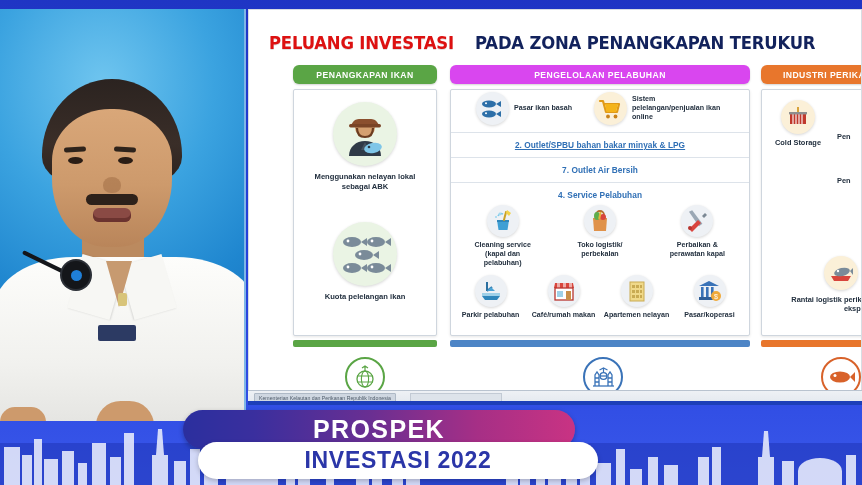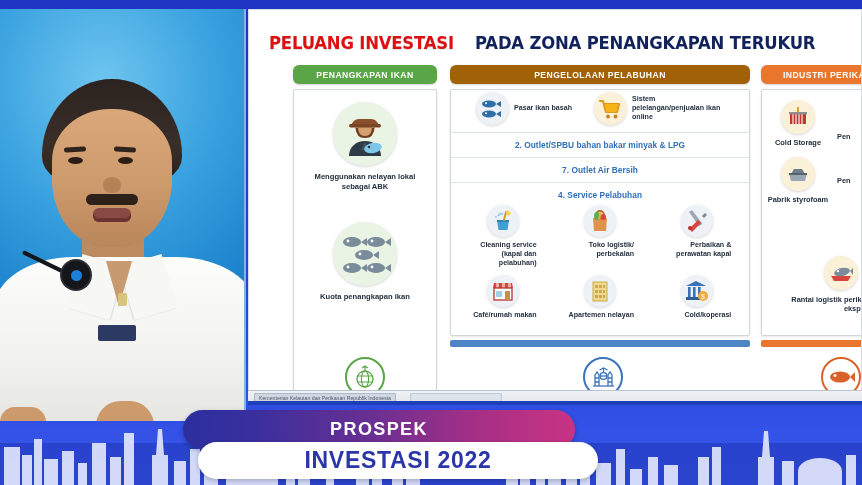--- a/index.html
+++ b/index.html
@@ -91,26 +91,26 @@
   .cols { position:absolute; left:44px; top:55px; width:560px; height:300px; }
   .col { position:absolute; top:0; }
   .col-green { left:0;   width:144px; }
   .col-blue  { left:157px; width:300px; }
   .col-orange{ left:468px; width:146px; }
 
   .col-head { height:19px; border-radius:6px; display:flex; align-items:center;
      justify-content:center; color:#fff; font-size:8.6px; font-weight:700;
      letter-spacing:.45px; }
   .head-green { background:#5aa545; box-shadow:0 1px 2px rgba(0,0,0,.18); }
-  .head-blue  { background:#a16207; box-shadow:0 1px 2px rgba(0,0,0,.18); }
+  .head-blue  { background:#d946ef; box-shadow:0 1px 2px rgba(0,0,0,.18); }
   .head-orange{ background:#e8762c; box-shadow:0 1px 2px rgba(0,0,0,.18); }
 
   .col-body { margin-top:5px; background:#fff; border:1px solid #cfd6de;
      border-radius:2px; box-shadow:0 1px 3px rgba(0,0,0,.10); position:relative; }
-  .body-green { height:315px; }
+  .body-green { height:247px; }
   .body-blue  { height:247px; }
   .body-orange{ height:247px; }
 
   .col-foot { margin-top:4px; height:7px; border-radius:2px; }
   .foot-green { background:#5aa545; }
   .foot-blue  { background:#4d85c6; }
   .foot-orange{ background:#e8762c; }
 
   
   .g-item { text-align:center; padding-top:12px; }
@@ -124,21 +124,21 @@
 
   
   .b-row { border-bottom:1px solid #dde3ea; }
   .b-row:last-child { border-bottom:none; }
   .b-title { text-align:center; color:#2f6fb5; font-size:8.3px; font-weight:700;
      padding:5px 4px; letter-spacing:.05px; }
   .b-icons { display:flex; align-items:center; justify-content:center; gap:6px; padding:2px 4px 7px; }
   .b-pair { display:flex; align-items:center; gap:5px; }
   .b-pairlabel { font-size:7.1px; font-weight:700; color:#23303f; line-height:1.3; }
   .b-grid { display:flex; justify-content:space-around; padding:3px 3px 6px; }
-  .b-cell { width:70px; text-align:right; }
+  .b-cell { width:70px; text-align:center; }
   .b-cell .g-label { font-size:7.1px; padding:0 1px; margin-top:4px; }
 
   
   .o-wrap { display:flex; }
   .o-colA, .o-colB { width:50%; padding-top:10px; }
   .o-item { text-align:center; margin-bottom:9px; }
   .o-label { font-size:7.4px; font-weight:700; color:#23303f; line-height:1.3; padding:0 3px; margin-top:4px; }
 
   
   .badges { position:absolute; left:44px; top:345px; width:560px; height:44px; }
@@ -160,21 +160,21 @@
   .tb-edge { position:absolute; left:248px; top:401px; width:614px; height:4px; background:#1d3fb8; }
 
   
   .prospek {
     position:absolute; left:183px; top:410px; width:392px; height:39px;
     border-radius:22px;
     background:linear-gradient(90deg,#2b2f9e 0%,#3a2f9e 18%,#6a2f92 48%,#a62f86 75%,#c93383 100%);
     display:flex; align-items:center; justify-content:center;
     box-shadow:0 2px 5px rgba(0,0,0,.28);
   }
-  .prospek span { color:#fff; font-size:18px; font-weight:700; letter-spacing:1.4px; }
+  .prospek span { color:#fff; font-size:25px; font-weight:700; letter-spacing:1.4px; }
   .investasi {
     position:absolute; left:198px; top:442px; width:400px; height:37px;
     border-radius:22px; background:#ffffff;
     display:flex; align-items:center; justify-content:center;
     box-shadow:0 2px 5px rgba(0,0,0,.22);
   }
   .investasi span { color:#2b36a8; font-size:23px; font-weight:700; letter-spacing:.7px; }
 </style>
 </head>
 <body>
@@ -317,21 +317,21 @@
                         <circle cx="5" cy="5" r="1.4" fill="#fff"></circle>
                       </g>
                     <g transform="translate(28,30)">
                         <ellipse cx="9" cy="6" rx="9" ry="5"></ellipse>
                         <polygon points="18,6 24,2 24,10"></polygon>
                         <circle cx="5" cy="5" r="1.4" fill="#fff"></circle>
                       </g>
                   </g>
                 </svg>
               </div>
-              <div class="g-label">Kuota penangkapan ikan</div>
+              <div class="g-label">Kuota pelelangan ikan</div>
             </div>
 
           </div>
           <div class="col-foot foot-green"></div>
         </div>
 
         <div class="col col-blue">
           <div class="col-head head-blue">PENGELOLAAN PELABUHAN</div>
           <div class="col-body body-blue">
 
@@ -364,21 +364,21 @@
                       <circle cx="10" cy="19.5" r="1.9" fill="#c8821a"></circle>
                         <circle cx="17.5" cy="19.5" r="1.9" fill="#c8821a"></circle>
                     </svg>
                   </div>
                   <div class="b-pairlabel" style="max-width:92px;">Sistem pelelangan/penjualan ikan online</div>
                 </div>
               </div>
             </div>
 
             <div class="b-row">
-              <div class="b-title" style="padding:7px 4px;">2. Outlet/SPBU bahan bakar minyak &amp; LPG</div>
+              <div class="b-title" style="padding:7px 4px;text-decoration:underline;">2. Outlet/SPBU bahan bakar minyak &amp; LPG</div>
             </div>
 
             <div class="b-row">
               <div class="b-title" style="padding:7px 4px;">7. Outlet Air Bersih</div>
             </div>
 
             <div class="b-row">
               <div class="b-title" style="padding:7px 4px 2px;">4. Service Pelabuhan</div>
 
               <div class="b-grid">
@@ -415,20 +415,32 @@
                       <path d="M20 4l-3 3 2 2 3-3z" fill="#7b8894"></path>
                       <path d="M4 20l9-9 3 3-9 9z" fill="#d9453f"></path>
                       <circle cx="5" cy="19" r="2" fill="#b8352f"></circle>
                     </svg>
                   </div>
                   <div class="g-label">Perbaikan &amp; perawatan kapal</div>
                 </div>
               </div>
 
               <div class="b-grid" style="padding-top:0;">
+                <div class="b-cell">
+                  <div class="circ circ-grey" style="width:32px;height:32px;">
+                    <svg width="24" height="24" viewBox="0 0 24 24">
+                      <path d="M3 17h18l-3 4H6z" fill="#2f86bb"></path>
+                      <rect x="3" y="14" width="18" height="3" fill="#9fd0e8"></rect>
+                      <path d="M8 3v9" stroke="#2b6fa0" stroke-width="2"></path>
+                      <path d="M8 12l5-4" stroke="#2b6fa0" stroke-width="2" fill="none"></path>
+                      <polygon points="12,8 16,12 8,12" fill="#4aa3d6"></polygon>
+                    </svg>
+                  </div>
+                  <div class="g-label">Parkir pelabuhan</div>
+                </div>
                 <div class="b-cell">
                   <div class="circ circ-grey" style="width:32px;height:32px;">
                     <svg width="24" height="24" viewBox="0 0 24 24">
                       <path d="M3 4h18l1 5H2z" fill="#d8453c"></path>
                       <g fill="#fff" opacity=".55">
                           <rect x="5" y="4" width="3" height="5"></rect>
                           <rect x="11" y="4" width="3" height="5"></rect>
                           <rect x="17" y="4" width="3" height="5"></rect>
                         </g>
                       <rect x="3" y="9" width="18" height="12" fill="#fff" stroke="#b8352f" stroke-width="1.3"></rect>
@@ -464,21 +476,21 @@
                       <g fill="#3a73b8">
                           <rect x="3" y="8" width="2.6" height="10"></rect>
                           <rect x="8" y="8" width="2.6" height="10"></rect>
                           <rect x="13" y="8" width="2.6" height="10"></rect>
                         </g>
                       <rect x="1" y="18" width="18" height="3" fill="#2f5f99"></rect>
                       <circle cx="18" cy="17" r="5" fill="#f0a93a"></circle>
                       <text x="18" y="20" font-size="7" text-anchor="middle" fill="#fff" font-family="Liberation Sans, sans-serif">$</text>
                     </svg>
                   </div>
-                  <div class="g-label">Cold/koperasi</div>
+                  <div class="g-label">Pasar/koperasi</div>
                 </div>
               </div>
             </div>
 
           </div>
           <div class="col-foot foot-blue"></div>
         </div>
 
         <div class="col col-orange">
           <div class="col-head head-orange">INDUSTRI PERIKANAN</div>
@@ -490,30 +502,20 @@
                     <svg width="24" height="24" viewBox="0 0 24 24">
                       <rect x="4" y="9" width="16" height="10" fill="#c0392b"></rect>
                       <g stroke="#fff" stroke-width="1.1">
                           <path d="M7 9v10M10 9v10M13 9v10M16 9v10"></path>
                         </g>
                       <rect x="3" y="7" width="18" height="2.4" fill="#8e8e8e"></rect>
                       <rect x="11" y="2" width="2" height="5" fill="#d8a33a"></rect>
                     </svg>
                   </div>
                   <div class="o-label">Cold Storage</div>
-                </div>
-                <div class="o-item">
-                  <div class="circ circ-cream" style="width:34px;height:34px;">
-                    <svg width="24" height="24" viewBox="0 0 24 24">
-                      <path d="M3 12h18l-2 7H5z" fill="#9aa7b4"></path>
-                      <path d="M5 12l3-5h8l3 5z" fill="#6f7d8a"></path>
-                      <rect x="3" y="11" width="18" height="2" fill="#56636e"></rect>
-                    </svg>
-                  </div>
-                  <div class="o-label">Pabrik styrofoam</div>
                 </div>
               </div>
               <div class="o-colB">
                 <div class="o-item" style="margin-top:32px;">
                   <div class="o-label" style="text-align:left;">Pen</div>
                 </div>
                 <div class="o-item" style="margin-top:34px;">
                   <div class="o-label" style="text-align:left;">Pen</div>
                 </div>
               </div>

